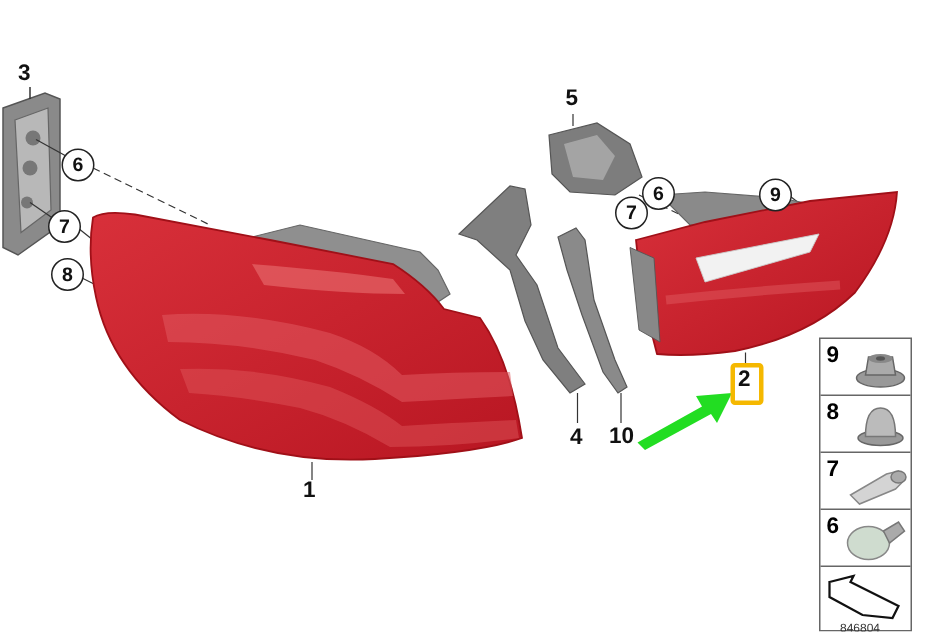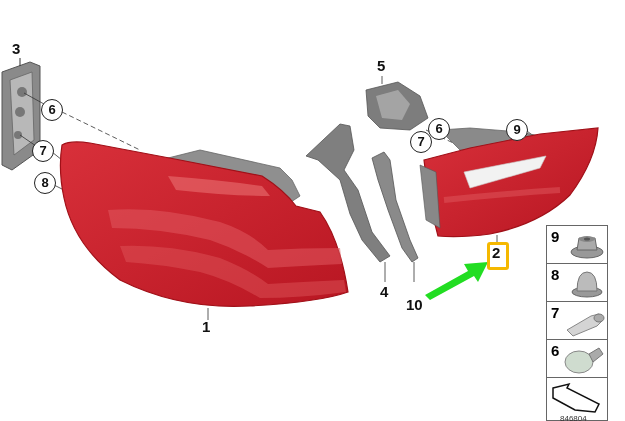--- a/index.html
+++ b/index.html
@@ -85,21 +85,21 @@
 
   <g>
     <path d="M425,295 L468,271 L464,264 L488,262 L478,282 L474,276 L430,300 Z" fill="#22dd22"></path>
   </g>
 </svg>
 
 <span class="lbl" style="left:12px;top:40px">3</span>
 <span class="lbl" style="left:377px;top:57px">5</span>
 <span class="lbl" style="left:202px;top:318px">1</span>
 <span class="lbl" style="left:380px;top:283px">4</span>
-<span class="lbl" style="left:406px;top:296px">10</span>
+<span class="lbl" style="left:406px;top:282px">10</span>
 <div class="hl" style="left:487px;top:242px"></div>
 <span class="lbl" style="left:492px;top:244px">2</span>
 
 <span class="circ" style="left:41px;top:99px">6</span>
 <span class="circ" style="left:32px;top:140px">7</span>
 <span class="circ" style="left:34px;top:172px">8</span>
 <span class="circ" style="left:428px;top:118px">6</span>
 <span class="circ" style="left:410px;top:131px">7</span>
 <span class="circ" style="left:506px;top:119px">9</span>
 

